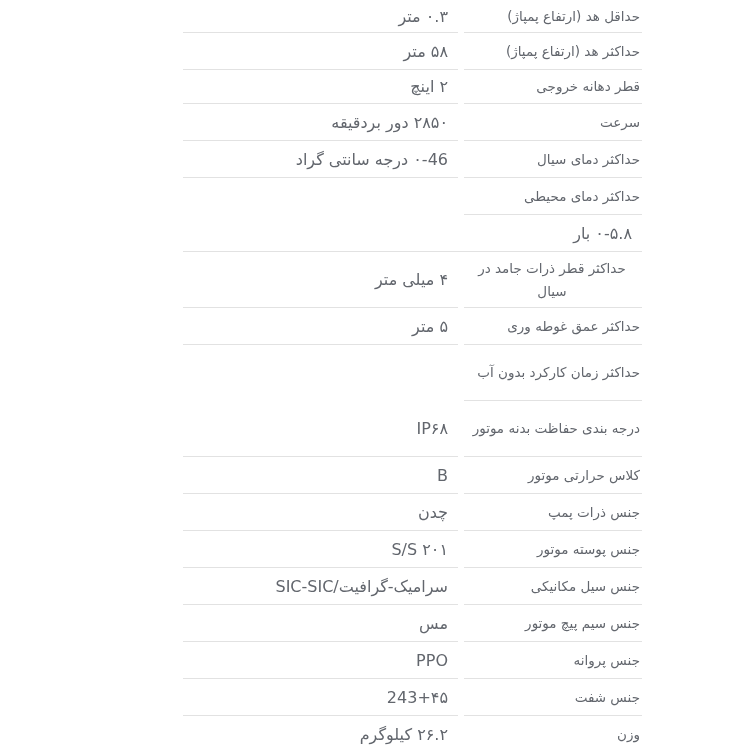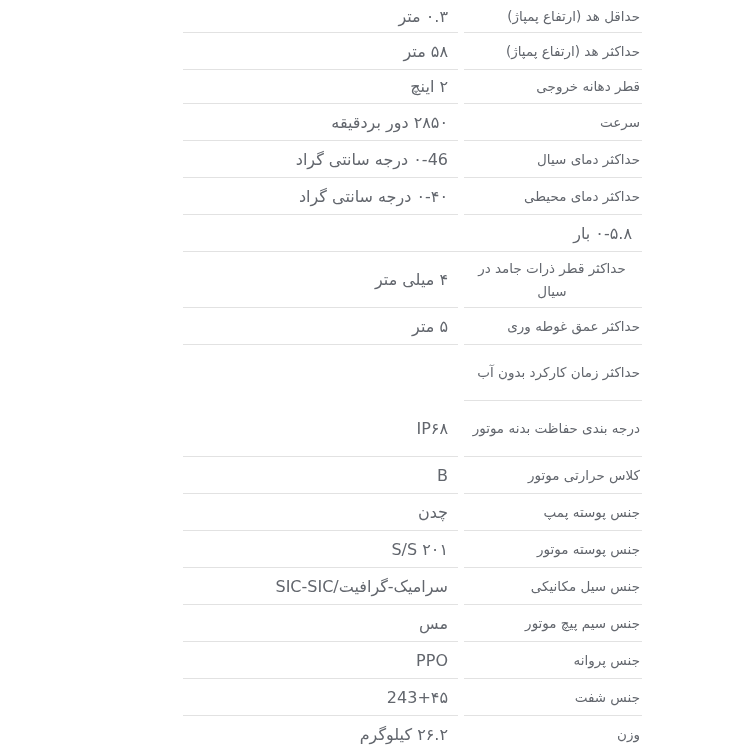--- a/index.html
+++ b/index.html
@@ -72,21 +72,20 @@
     <div class="spec-row">
       <div class="spec-label">سرعت</div>
       <div class="spec-value">۲۸۵۰ دور بردقیقه</div>
     </div>
     <div class="spec-row">
       <div class="spec-label">حداکثر دمای سیال</div>
       <div class="spec-value">۰-46 درجه سانتی گراد</div>
     </div>
     <div class="spec-row">
       <div class="spec-label">حداکثر دمای محیطی</div>
-      <div class="spec-value">۰-۴۰ درجه سانتی گراد</div>
     </div>
     <div class="spec-row">
       <div class="spec-value">۰-۵.۸ بار</div>
     </div>
     <div class="spec-row">
       <div class="spec-label">حداکثر قطر ذرات جامد در سیال</div>
       <div class="spec-value">۴ میلی متر</div>
     </div>
     <div class="spec-row">
       <div class="spec-label">حداکثر عمق غوطه وری</div>
@@ -97,21 +96,21 @@
     </div>
     <div class="spec-row">
       <div class="spec-label">درجه بندی حفاظت بدنه موتور</div>
       <div class="spec-value">IP۶۸</div>
     </div>
     <div class="spec-row">
       <div class="spec-label">کلاس حرارتی موتور</div>
       <div class="spec-value">B</div>
     </div>
     <div class="spec-row">
-      <div class="spec-label">جنس پوسته پمپ</div>
+      <div class="spec-label">جنس ذرات پمپ</div>
       <div class="spec-value">چدن</div>
     </div>
     <div class="spec-row">
       <div class="spec-label">جنس پوسته موتور</div>
       <div class="spec-value">S/S ۲۰۱</div>
     </div>
     <div class="spec-row">
       <div class="spec-label">جنس سیل مکانیکی</div>
       <div class="spec-value">سرامیک-گرافیت/SIC-SIC</div>
     </div>

